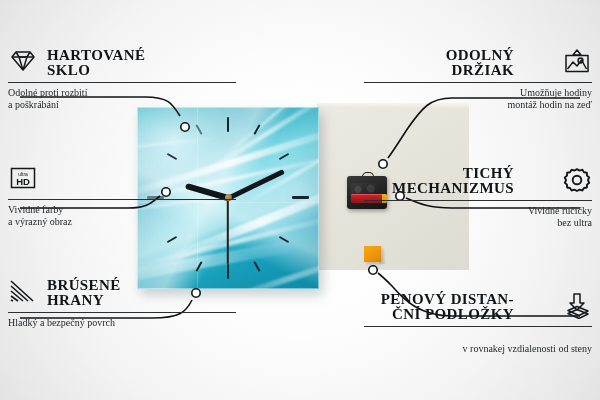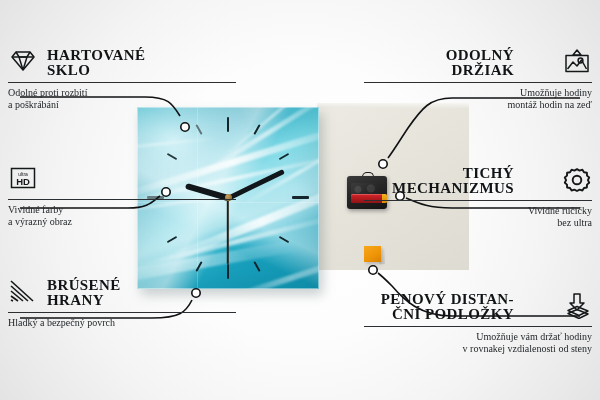--- a/index.html
+++ b/index.html
@@ -340,18 +340,18 @@
           <g fill="none" stroke="#15181a" stroke-width="1.5" stroke-linejoin="round">
             <path d="M11 1 H17 V10 H21 L14 17 L7 10 H11 Z"></path>
             <path d="M5 17.5 L14 13.5 L25 18 L16 22.5 Z"></path>
             <path d="M5 20.5 L14 16.5 L25 21 L16 25.5 Z"></path>
           </g>
         </svg>
       </span>
     </div>
     <div class="feat-rule"></div>
     <div class="feat-desc">
-      <span>Umožňuje vám držať hodiny</span><br>
+      <br>
       <span>v rovnakej vzdialenosti od steny</span>
     </div>
   </div>
 
 </div>
 
 </body></html>

